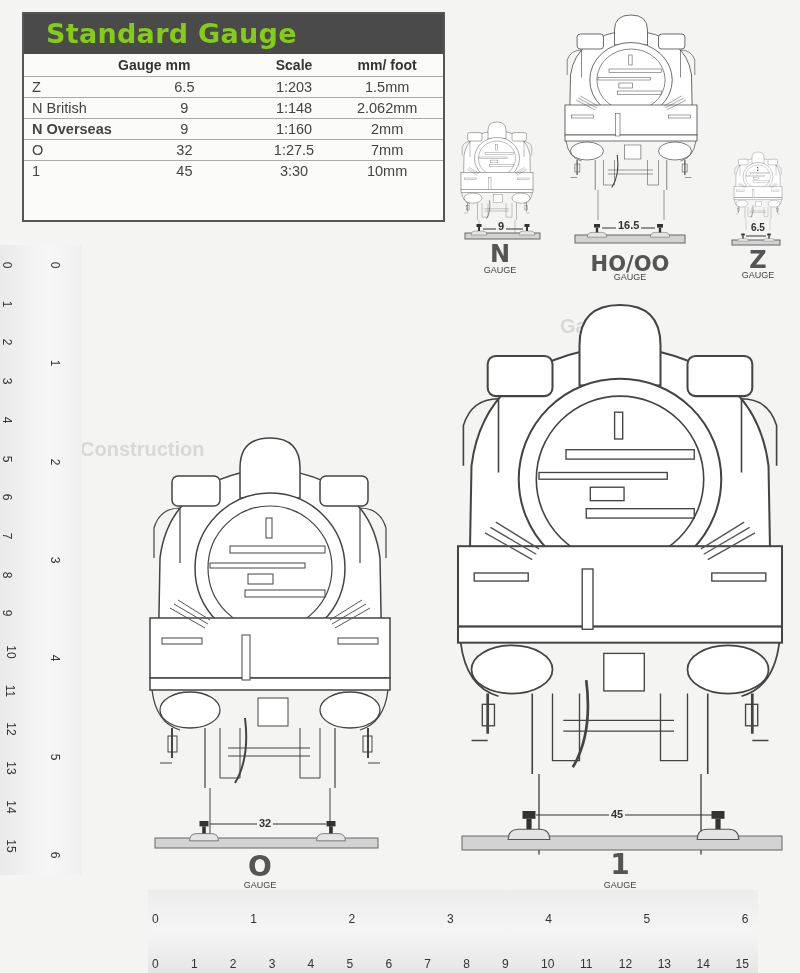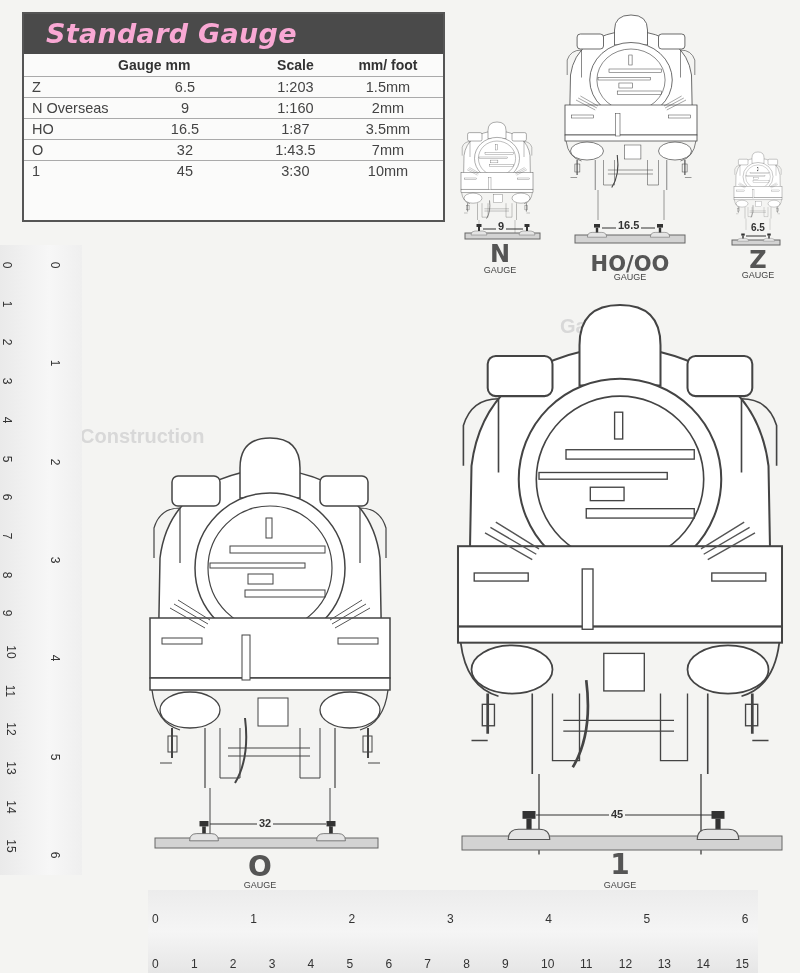--- a/index.html
+++ b/index.html
@@ -1,38 +1,38 @@
 <!DOCTYPE html>
 <html><head>
 <meta charset="utf-8">
 <style>
   html,body{margin:0;padding:0;}
   body{width:800px;height:973px;position:relative;overflow:hidden;background:#f4f4f2;font-family:"Liberation Sans",sans-serif;color:#333;}
   .abs{position:absolute;}
   
   .table-box{left:22px;top:12px;width:423px;height:210px;border:2px solid #555;background:#fbfbfa;box-sizing:border-box;}
-  .table-head{height:40px;background:#4a4a4a;color:#f9a8d4;font-weight:bold;font-size:27px;padding-left:22px;line-height:40px;font-family:"DejaVu Sans",sans-serif;letter-spacing:0.3px;font-style:italic;}
+  .table-head{height:40px;background:#4a4a4a;color:#84cc16;font-weight:bold;font-size:27px;padding-left:22px;line-height:40px;font-family:"DejaVu Sans",sans-serif;letter-spacing:0.3px;}
   .tbl{width:100%;border-collapse:collapse;font-size:14.5px;color:#444;}
   .tbl th{font-weight:bold;font-size:14px;height:22px;padding:0;color:#333;}
   .tbl td{height:20px;padding:0;border-top:1px solid #aaa;}
   .tbl td.g{padding-left:8px;text-align:left;width:80px;}
   .tbl td.c{text-align:center;}
   
   .ruler-v{left:0;top:245px;width:82px;height:630px;background:linear-gradient(90deg,#eaeaea,#f7f7f7 60%,#efefef);}
   .ruler-h{left:148px;top:890px;width:610px;height:83px;background:linear-gradient(180deg,#ececec,#f5f5f5 50%,#e6e6e6);}
   .tick-lbl{font-size:12px;color:#333;position:absolute;}
   .gauge-big{font-family:"DejaVu Sans",sans-serif;font-weight:bold;color:#555;text-align:center;position:absolute;}
   .gauge-sub{font-size:9px;color:#444;text-align:center;position:absolute;}
   .dim{font-size:11px;font-weight:bold;color:#333;position:absolute;background:#f4f4f2;padding:0 2px;}
   .ghost{position:absolute;color:#d8d8d8;font-weight:bold;font-size:20px;}
 </style>
 </head>
 <body>
 
-<div class="ghost" style="left:80px;top:425px;">Construction</div>
+<div class="ghost" style="left:80px;top:438px;">Construction</div>
 <div class="ghost" style="left:560px;top:315px;">Gauge</div>
 
 <div class="abs table-box">
   <div class="table-head">Standard Gauge</div>
   <table class="tbl">
     <thead>
         <tr>
       <th></th>
       <th style="text-align:left;padding-left:6px;margin-left:34px;">Gauge mm</th>
       <th>Scale</th>
@@ -40,35 +40,35 @@
     </tr>
       </thead>
     <tbody id="tbody">
         <tr>
           <td class="g">Z</td>
           <td class="c">6.5</td>
           <td class="c">1:203</td>
           <td class="c">1.5mm</td>
         </tr>
         <tr>
-          <td class="g" style="font-style: normal;">N Overseas</td>
+          <td class="g" style="font-style: normal;">N British</td>
+          <td class="c">9</td>
+          <td class="c">1:148</td>
+          <td class="c">2.062mm</td>
+        </tr>
+        <tr>
+          <td class="g" style="font-style: normal; font-weight: bold;">N Overseas</td>
           <td class="c">9</td>
           <td class="c">1:160</td>
           <td class="c">2mm</td>
         </tr>
         <tr>
-          <td class="g">HO</td>
-          <td class="c">16.5</td>
-          <td class="c">1:87</td>
-          <td class="c">3.5mm</td>
-        </tr>
-        <tr>
           <td class="g">O</td>
           <td class="c">32</td>
-          <td class="c">1:43.5</td>
+          <td class="c">1:27.5</td>
           <td class="c">7mm</td>
         </tr>
         <tr>
           <td class="g">1</td>
           <td class="c">45</td>
           <td class="c">3:30</td>
           <td class="c">10mm</td>
         </tr>
       </tbody>
   </table>

